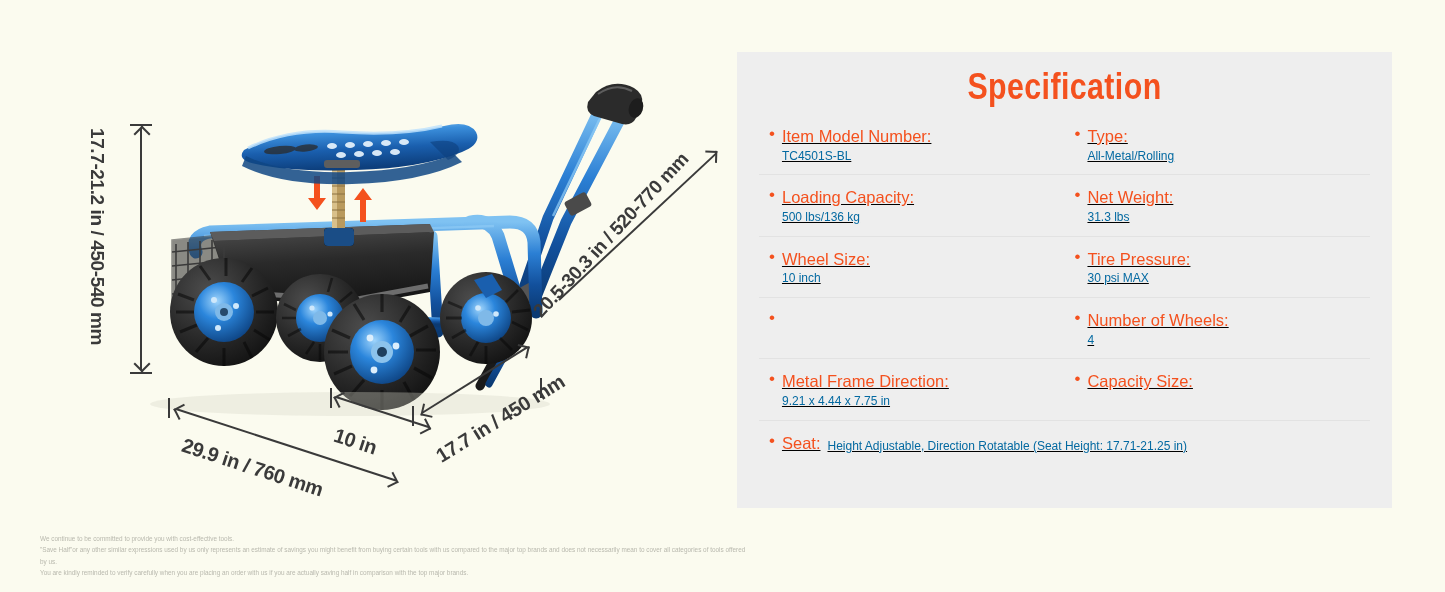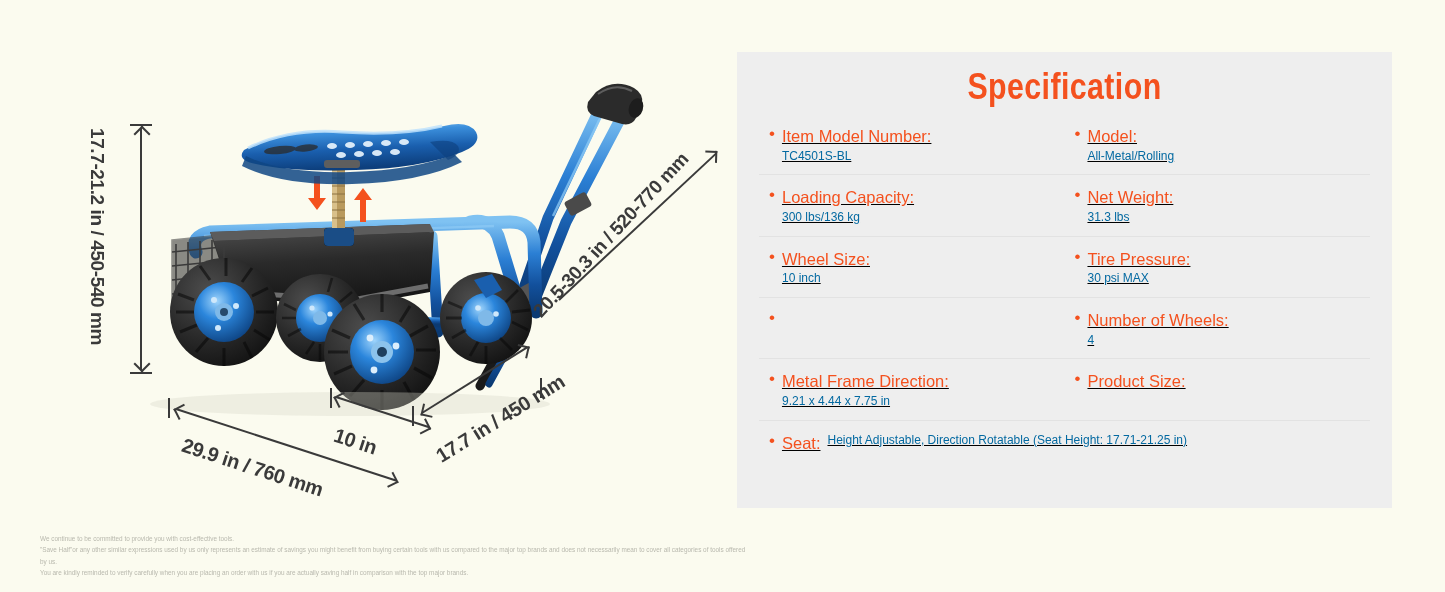--- a/index.html
+++ b/index.html
@@ -107,21 +107,21 @@
   }
   .spec-body { min-width:0;text-decoration:underline; }
   .spec-key {
     color:#f4511e; font-size:16.5px; line-height:1.38;
     white-space:nowrap;
   }
   .spec-val {
     color:#0369a1; font-size:12px; line-height:1.38;
     white-space:nowrap;
   }
-  .inline-row .spec-body { display:flex; align-items:flex-start; gap:7px; }
+  .inline-row .spec-body { display:flex; align-items:flex-end; gap:7px; }
 </style>
 </head>
 <body>
 
 <div id="product-area">
 
   <svg width="762" height="592" viewBox="0 0 762 592" style="position:absolute;left:0;top:0;">
     <defs>
       <linearGradient id="blueTube" x1="0" y1="0" x2="0" y2="1">
         <stop offset="0%" stop-color="#7fc2f2"></stop>
@@ -328,32 +328,32 @@
     <div class="spec-cell">
       <span class="bullet">•</span>
       <span class="spec-body">
         <div class="spec-key">Item Model Number:</div>
         <div class="spec-val">TC4501S-BL</div>
       </span>
     </div>
     <div class="spec-cell">
       <span class="bullet">•</span>
       <span class="spec-body">
-        <div class="spec-key">Model:</div>
+        <div class="spec-key">Type:</div>
         <div class="spec-val">All-Metal/Rolling</div>
       </span>
     </div>
   </div>
 
   <div class="spec-row">
     <div class="spec-cell">
       <span class="bullet">•</span>
       <span class="spec-body">
         <div class="spec-key">Loading Capacity:</div>
-        <div class="spec-val">300 lbs/136 kg</div>
+        <div class="spec-val">500 lbs/136 kg</div>
       </span>
     </div>
     <div class="spec-cell">
       <span class="bullet">•</span>
       <span class="spec-body">
         <div class="spec-key">Net Weight:</div>
         <div class="spec-val">31.3 lbs</div>
       </span>
     </div>
   </div>
@@ -392,21 +392,21 @@
     <div class="spec-cell">
       <span class="bullet">•</span>
       <span class="spec-body">
         <div class="spec-key">Metal Frame Direction:</div>
         <div class="spec-val">9.21 x 4.44 x 7.75 in</div>
       </span>
     </div>
     <div class="spec-cell">
       <span class="bullet">•</span>
       <span class="spec-body">
-        <div class="spec-key">Product Size:</div>
+        <div class="spec-key">Capacity Size:</div>
       </span>
     </div>
   </div>
 
   <div class="spec-row inline-row">
     <div class="spec-cell wide">
       <span class="bullet">•</span>
       <span class="spec-body">
         <span class="spec-key">Seat:</span>
         <span class="spec-val">Height Adjustable, Direction Rotatable (Seat Height: 17.71-21.25 in)</span>

